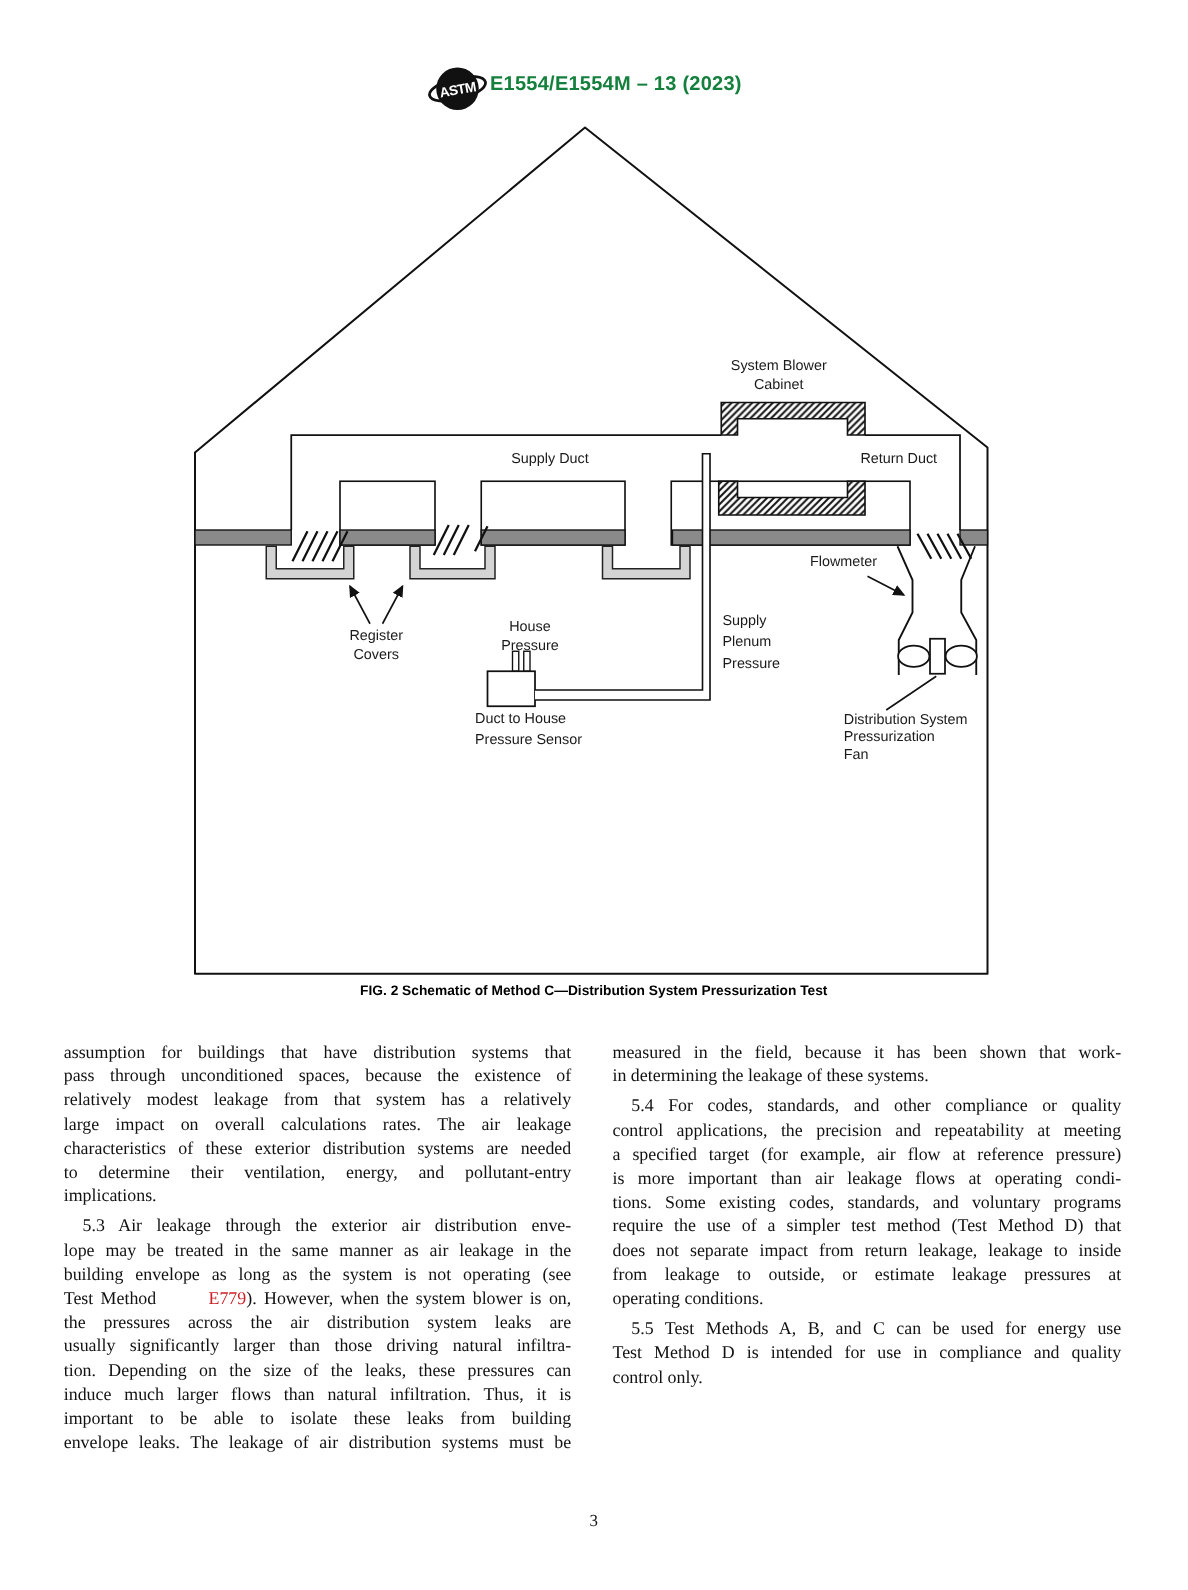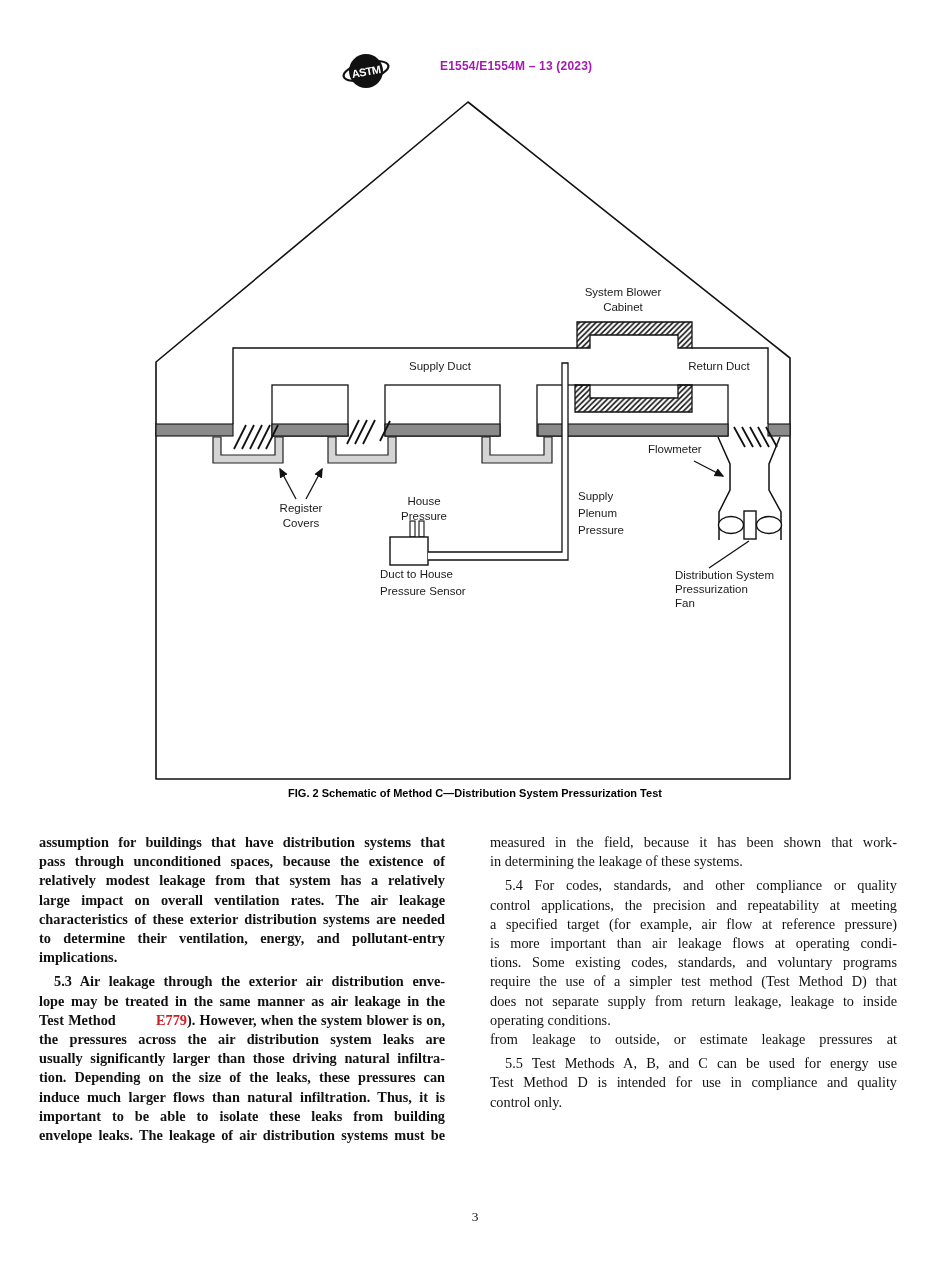--- a/index.html
+++ b/index.html
@@ -6,32 +6,32 @@
   body{
     position:relative;width:950px;height:1272px;overflow:hidden;
     font-family:"Liberation Serif", serif;color:#111;
     -webkit-font-smoothing:antialiased;
   }
   
   #hdr{position:absolute;left:0;top:0;width:950px;height:100px;}
   #logo{position:absolute;left:342px;top:48px;}
   #designation{
     position:absolute;left:392px;top:59px;
-    font-family:"Liberation Sans", sans-serif;font-weight:bold;font-size:12px;
-    letter-spacing:.2px;color:#a21caf;margin-left:48px;
+    font-family:"Liberation Sans", sans-serif;font-weight:bold;font-size:16px;
+    letter-spacing:.2px;color:#15803d;
   }
   
   #diagram{position:absolute;left:0;top:0;width:950px;height:812px;}
   #fig-caption{
     position:absolute;left:0;top:787px;width:950px;text-align:center;
     font-family:"Liberation Sans", sans-serif;font-weight:bold;font-size:11px;color:#000;
   }
   
   .col{position:absolute;top:833px;font-size:14.3px;line-height:19.2px;text-align:justify;}
-  #col-left{left:39px;width:406px;font-weight:bold;}
+  #col-left{left:51px;width:406px;}
   #col-right{left:490px;width:407px;}
   .para{margin-top:5px;}
   .para:first-child{margin-top:0;}
   .jline{text-align:justify;text-align-last:justify;white-space:normal;}
   .jline.endline{text-align-last:left;}
   .jline.indent{padding-left:15px;}
   .doclink{color:#cd2026;cursor:pointer;margin-left:36px;}
   
   #pageno{
     position:absolute;left:0;top:1209px;width:950px;text-align:center;
@@ -138,28 +138,29 @@
   </g>
 </svg>
 
 <div id="fig-caption">FIG. 2 Schematic of Method C—Distribution System Pressurization Test</div>
 
 <div id="col-left" class="col">
     <div class="para">
       <div class="jline">assumption for buildings that have distribution systems that</div>
       <div class="jline">pass through unconditioned spaces, because the existence of</div>
       <div class="jline">relatively modest leakage from that system has a relatively</div>
-      <div class="jline">large impact on overall ventilation rates. The air leakage</div>
+      <div class="jline">large impact on overall calculations rates. The air leakage</div>
       <div class="jline">characteristics of these exterior distribution systems are needed</div>
       <div class="jline">to determine their ventilation, energy, and pollutant-entry</div>
       <div class="jline endline">implications.</div>
     </div>
     <div class="para">
       <div class="jline indent">5.3 Air leakage through the exterior air distribution enve-</div>
       <div class="jline">lope may be treated in the same manner as air leakage in the</div>
+      <div class="jline">building envelope as long as the system is not operating (see</div>
       <div class="jline">Test Method <span class="doclink">E779</span>). However, when the system blower is on,</div>
       <div class="jline">the pressures across the air distribution system leaks are</div>
       <div class="jline">usually significantly larger than those driving natural infiltra-</div>
       <div class="jline">tion. Depending on the size of the leaks, these pressures can</div>
       <div class="jline">induce much larger flows than natural infiltration. Thus, it is</div>
       <div class="jline">important to be able to isolate these leaks from building</div>
       <div class="jline">envelope leaks. The leakage of air distribution systems must be</div>
     </div>
   </div>
 <div id="col-right" class="col">
@@ -167,23 +168,23 @@
       <div class="jline">measured in the field, because it has been shown that work-</div>
       <div class="jline endline">in determining the leakage of these systems.</div>
     </div>
     <div class="para">
       <div class="jline indent">5.4 For codes, standards, and other compliance or quality</div>
       <div class="jline">control applications, the precision and repeatability at meeting</div>
       <div class="jline">a specified target (for example, air flow at reference pressure)</div>
       <div class="jline">is more important than air leakage flows at operating condi-</div>
       <div class="jline">tions. Some existing codes, standards, and voluntary programs</div>
       <div class="jline">require the use of a simpler test method (Test Method D) that</div>
-      <div class="jline">does not separate supply from return leakage, leakage to inside</div>
+      <div class="jline">does not separate impact from return leakage, leakage to inside</div>
+      <div class="jline">from leakage to outside, or estimate leakage pressures at</div>
       <div class="jline endline">operating conditions.</div>
-      <div class="jline">from leakage to outside, or estimate leakage pressures at</div>
     </div>
     <div class="para">
       <div class="jline indent">5.5 Test Methods A, B, and C can be used for energy use</div>
       <div class="jline">Test Method D is intended for use in compliance and quality</div>
       <div class="jline endline">control only.</div>
     </div>
   </div>
 
 <div id="pageno">3</div>
 

